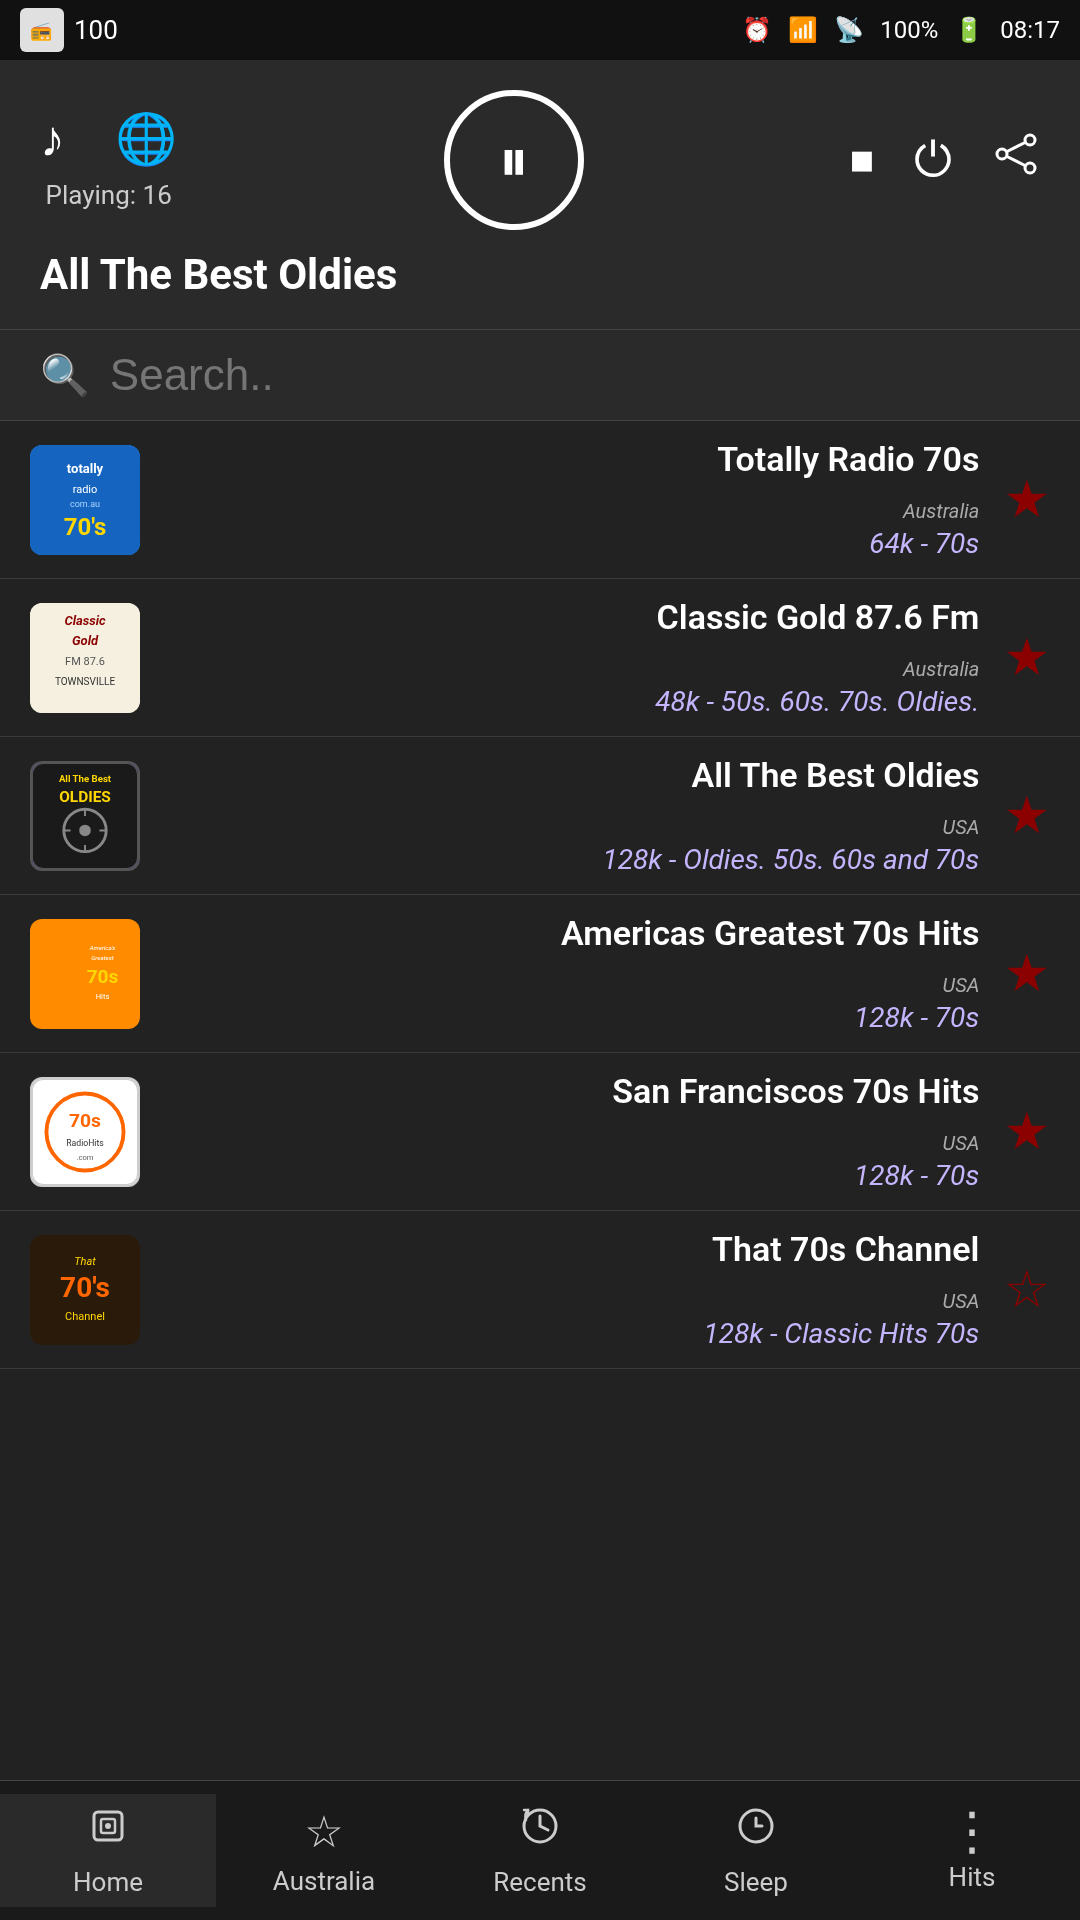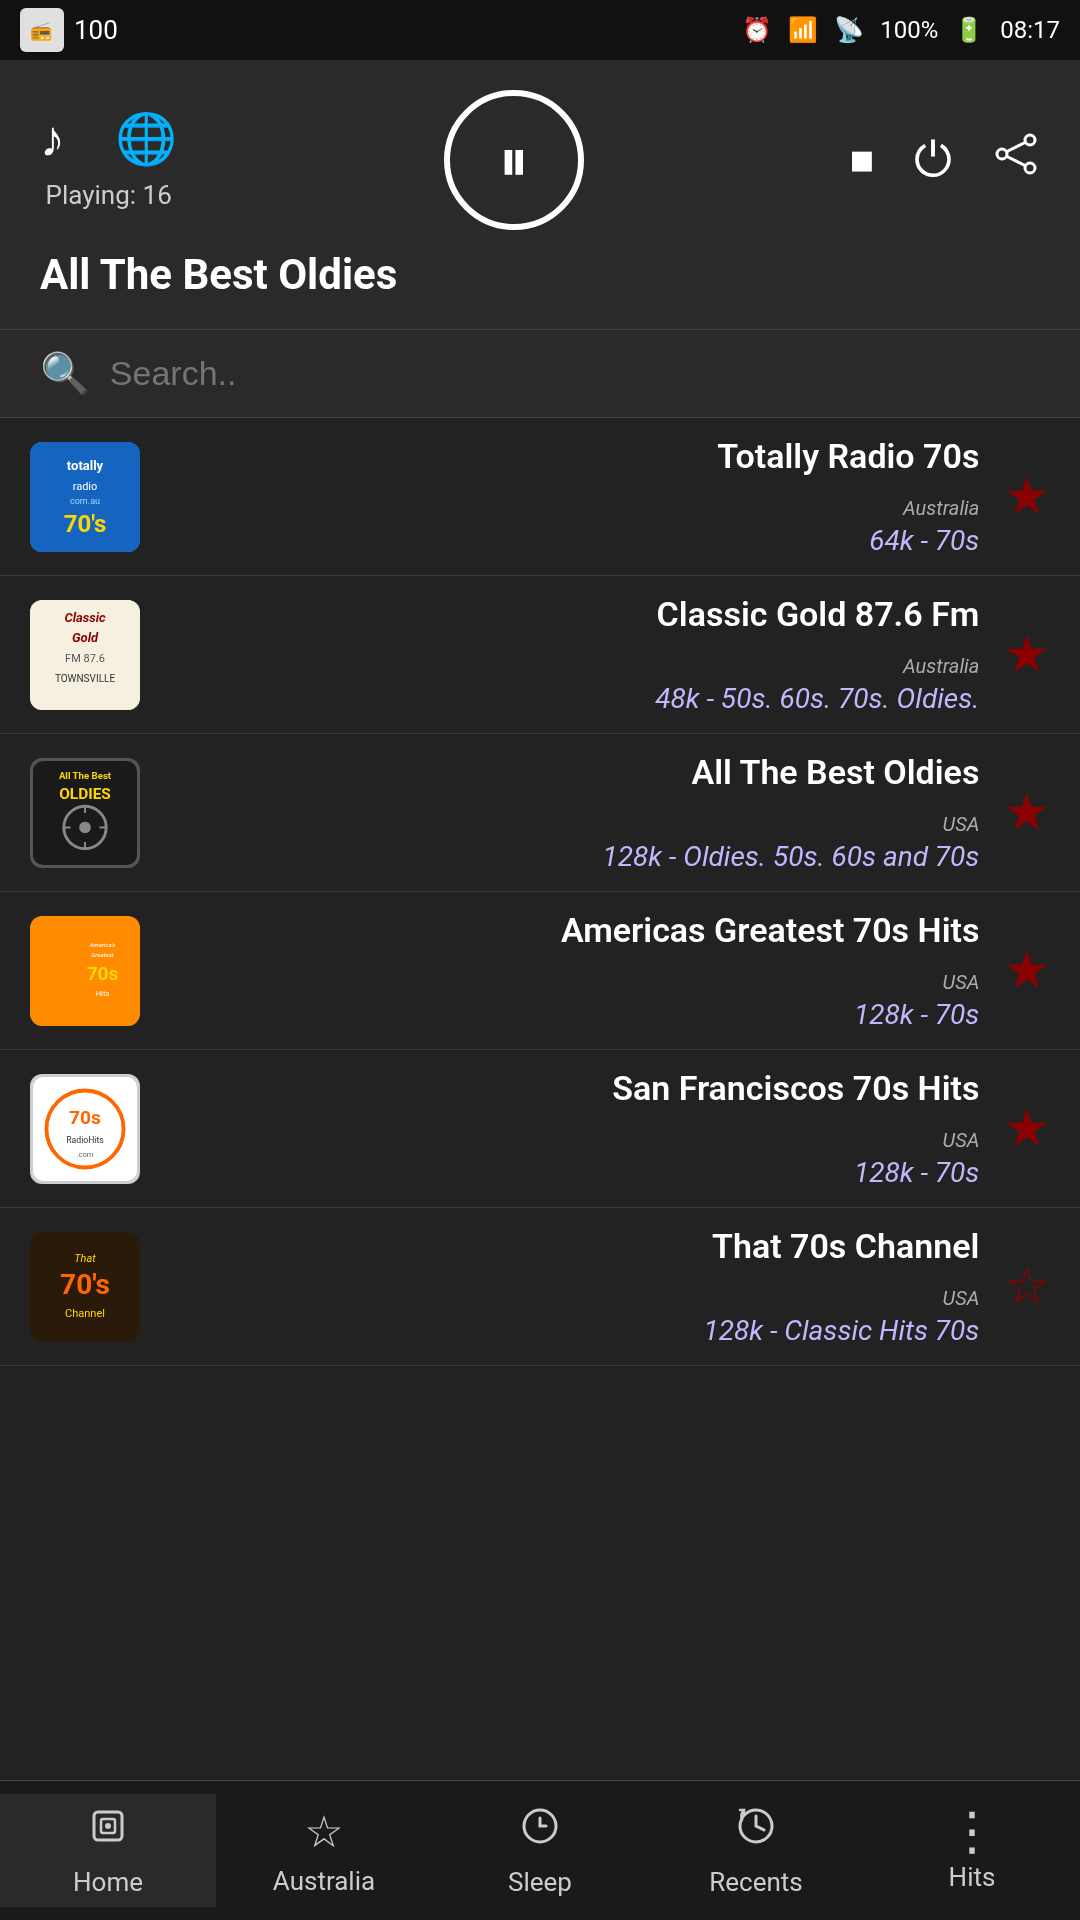--- a/index.html
+++ b/index.html
@@ -126,21 +126,21 @@
     }
     .search-icon-wrap {
       font-size: 40px;
       color: #aaa;
     }
     .search-input {
       background: transparent;
       border: none;
       outline: none;
       color: #aaa;
-      font-size: 34px;
+      font-size: 44px;
       flex: 1;
     }
 
     
     .station-list {
       flex: 1;
       overflow-y: auto;
       background: #222;
     }
     .station-item {
@@ -417,35 +417,35 @@
 
   <div class="nav-item">
     <span class="nav-icon" style="font-size:44px;color:#ccc;">☆</span>
     <span class="nav-label">Australia</span>
   </div>
 
   <div class="nav-item">
     <span class="nav-icon">
       <svg width="44" height="44" viewBox="0 0 44 44" fill="none">
         <circle cx="22" cy="22" r="16" stroke="#ccc" stroke-width="3"></circle>
-        <polyline points="22,14 22,22 28,22" stroke="#ccc" stroke-width="3" stroke-linecap="round"></polyline>
+        <polyline points="22,12 22,22 30,26" stroke="#ccc" stroke-width="3" stroke-linecap="round"></polyline>
+        <path d="M8 16 Q6 10 10 6" stroke="#ccc" stroke-width="2.5" fill="none" stroke-linecap="round"></path>
+        <polyline points="6,6 10,6 10,10" stroke="#ccc" stroke-width="2.5" fill="none" stroke-linecap="round"></polyline>
       </svg>
     </span>
-    <span class="nav-label">Sleep</span>
+    <span class="nav-label">Recents</span>
   </div>
 
   <div class="nav-item">
     <span class="nav-icon">
       <svg width="44" height="44" viewBox="0 0 44 44" fill="none">
         <circle cx="22" cy="22" r="16" stroke="#ccc" stroke-width="3"></circle>
-        <polyline points="22,12 22,22 30,26" stroke="#ccc" stroke-width="3" stroke-linecap="round"></polyline>
-        <path d="M8 16 Q6 10 10 6" stroke="#ccc" stroke-width="2.5" fill="none" stroke-linecap="round"></path>
-        <polyline points="6,6 10,6 10,10" stroke="#ccc" stroke-width="2.5" fill="none" stroke-linecap="round"></polyline>
+        <polyline points="22,14 22,22 28,22" stroke="#ccc" stroke-width="3" stroke-linecap="round"></polyline>
       </svg>
     </span>
-    <span class="nav-label">Recents</span>
+    <span class="nav-label">Sleep</span>
   </div>
 
   <div class="nav-item">
     <span class="nav-icon" style="font-size:52px;color:#ccc;line-height:44px;">⋮</span>
     <span class="nav-label">Hits</span>
   </div>
 </div>
 
 </body></html>

